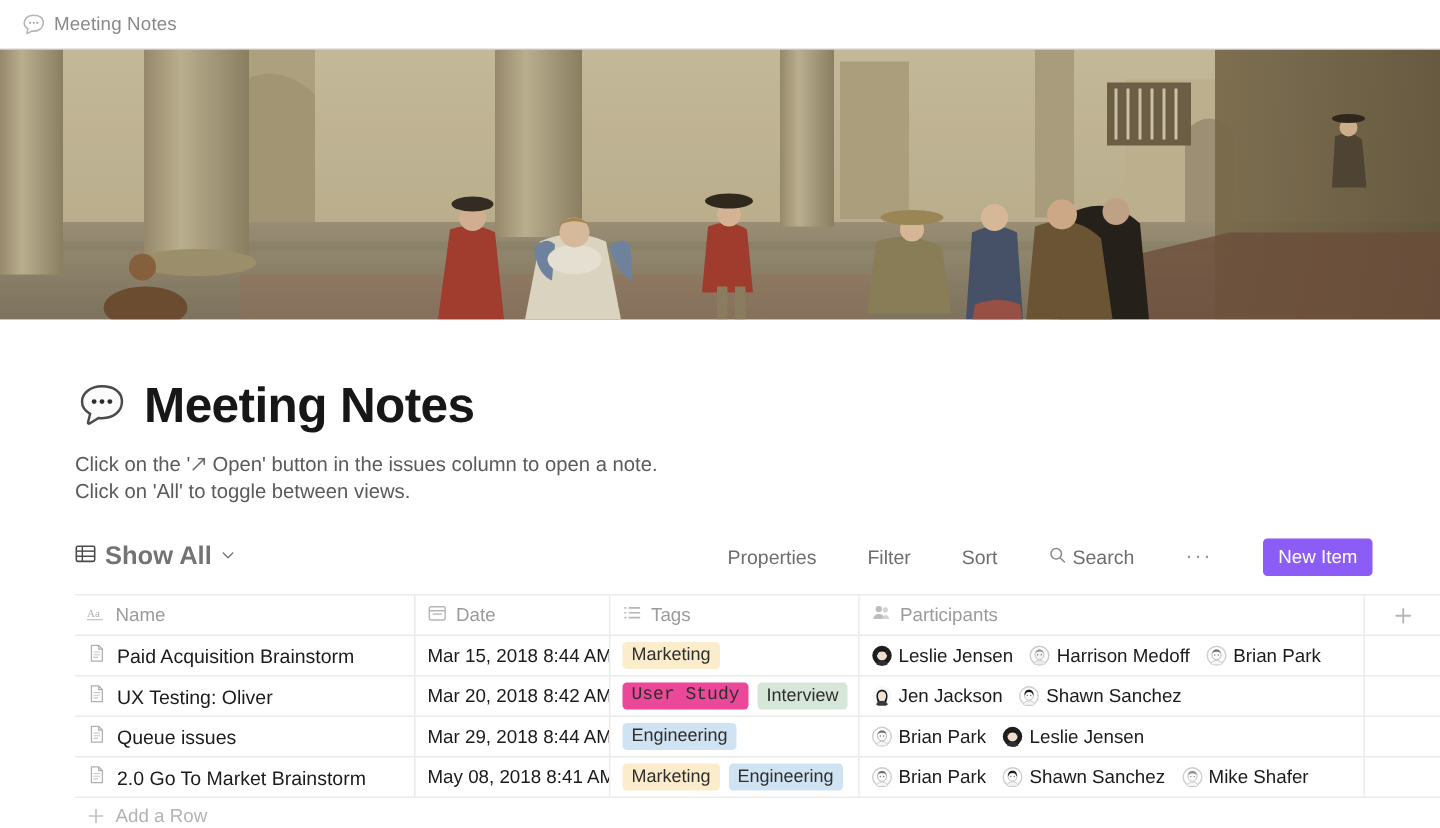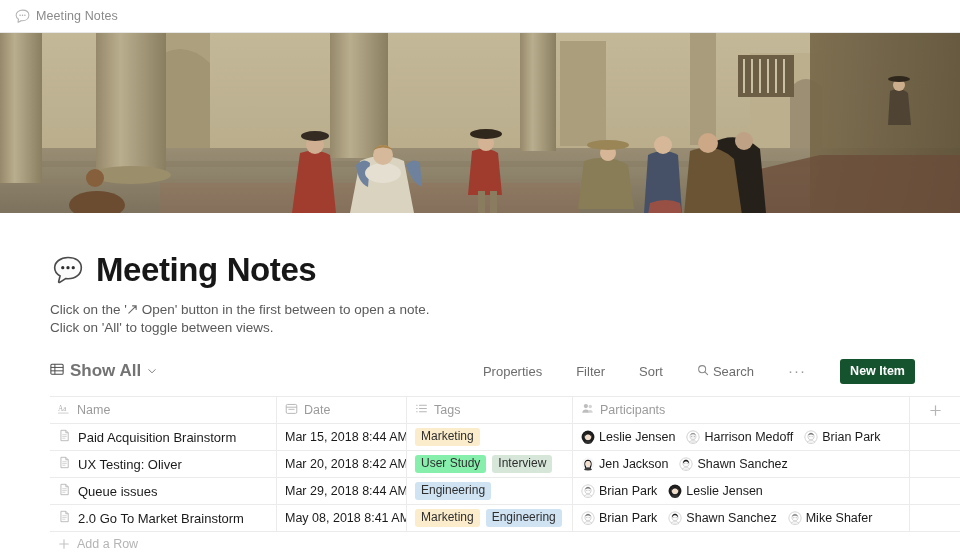--- a/index.html
+++ b/index.html
@@ -92,24 +92,24 @@
   }
   .tool-link {
     font-size: 13px;
     color: #6d6d6d;
     cursor: pointer;
     white-space: nowrap;
   }
   .tool-link.with-icon { display: flex; align-items: center; gap: 4px; }
   .dots { font-size: 15px; color: #9a9a9a; letter-spacing: 1px; cursor: pointer; line-height: 10px; }
   .new-item {
-    background: #14532d;
+    background: #8b5cf6;
     color: #ffffff;
     font-size: 12.5px;
-    font-weight: bold;
+    font-weight: normal;
     padding: 5px 10px 6px;
     border-radius: 3px;
     cursor: pointer;
     white-space: nowrap;
   }
 
   
   .table {
     margin-top: 12px;
     margin-left: 10px;
@@ -318,21 +318,21 @@
           <circle cx="15.7" cy="10.4" r="1.15" fill="#2e2e2e"></circle>
         </svg>
       </span>
       <h1 class="page-title">Meeting Notes</h1>
     </div>
 
     <div class="desc">
       <div>
         <span>Click on the '</span><span class="inline-icon"><svg viewBox="0 0 12 12" width="11" height="11">
               <path d="M2 10 L10 2 M6 2 H10 V6" fill="none" stroke="#6a6a6a" stroke-width="1.2" stroke-linecap="round"></path>
-            </svg></span><span> Open' button in the first between to open a note.</span>
+            </svg></span><span> Open' button in the issues column to open a note.</span>
       </div>
       <div>Click on 'All' to toggle between views.</div>
     </div>
 
     <div class="toolbar">
       <div class="view-switch">
         <span>
           <svg viewBox="0 0 16 16" width="14" height="14">
             <rect x="1" y="2.5" width="14" height="11.5" rx="1.2" fill="none" stroke="#4a4a4a" stroke-width="1.2"></rect>
             <line x1="1" y1="6.2" x2="15" y2="6.2" stroke="#4a4a4a" stroke-width="1.1"></line>
@@ -487,21 +487,21 @@
                     <line x1="5.3" y1="9.2" x2="10.7" y2="9.2"></line>
                     <line x1="5.3" y1="11.4" x2="9" y2="11.4"></line>
                   </g>
                 </svg></span>
               <span class="row-name">UX Testing: Oliver</span>
             </div>
             <div class="cell c-date">
               <span class="date-val">Mar 20, 2018 8:42 AM</span>
             </div>
             <div class="cell c-tags">
-              <span class="tag" style="background: #86efac;">User Study</span>
+              <span class="tag" style="background: #ec4899; font-family: Liberation Mono, monospace;">User Study</span>
               <span class="tag" style="background: rgb(214, 231, 218);">Interview</span>
             </div>
             <div class="cell c-part">
               <span class="person">
                 <span class="avatar"><svg viewBox="0 0 16 16" width="14" height="14">
                     <circle cx="8" cy="8" r="7.4" fill="#f7f7f7"></circle>
                     <path d="M8 3.2c2.6 0 4.2 2 4.2 4.8 0 3-1.4 5.4-1.4 5.4l-1.2-1.6c1-1 1.3-2.5 1.3-3.8 0-2-1.1-3.3-2.9-3.3S5.1 6 5.1 8c0 1.3.3 2.8 1.3 3.8l-1.2 1.6S3.8 11 3.8 8c0-2.8 1.6-4.8 4.2-4.8z" fill="#141414"></path>
                     <path d="M8 4.6c1.9 0 3 1.3 3 3.2 0 2-1.3 3.4-3 3.4S5 9.8 5 7.8c0-1.9 1.1-3.2 3-3.2z" fill="#f3e0cf"></path>
                     <path d="M8 11.6c2.5 0 4.4 1.5 4.8 3.8H3.2c.4-2.3 2.3-3.8 4.8-3.8z" fill="#3a3a3a"></path>
                   </svg></span>

